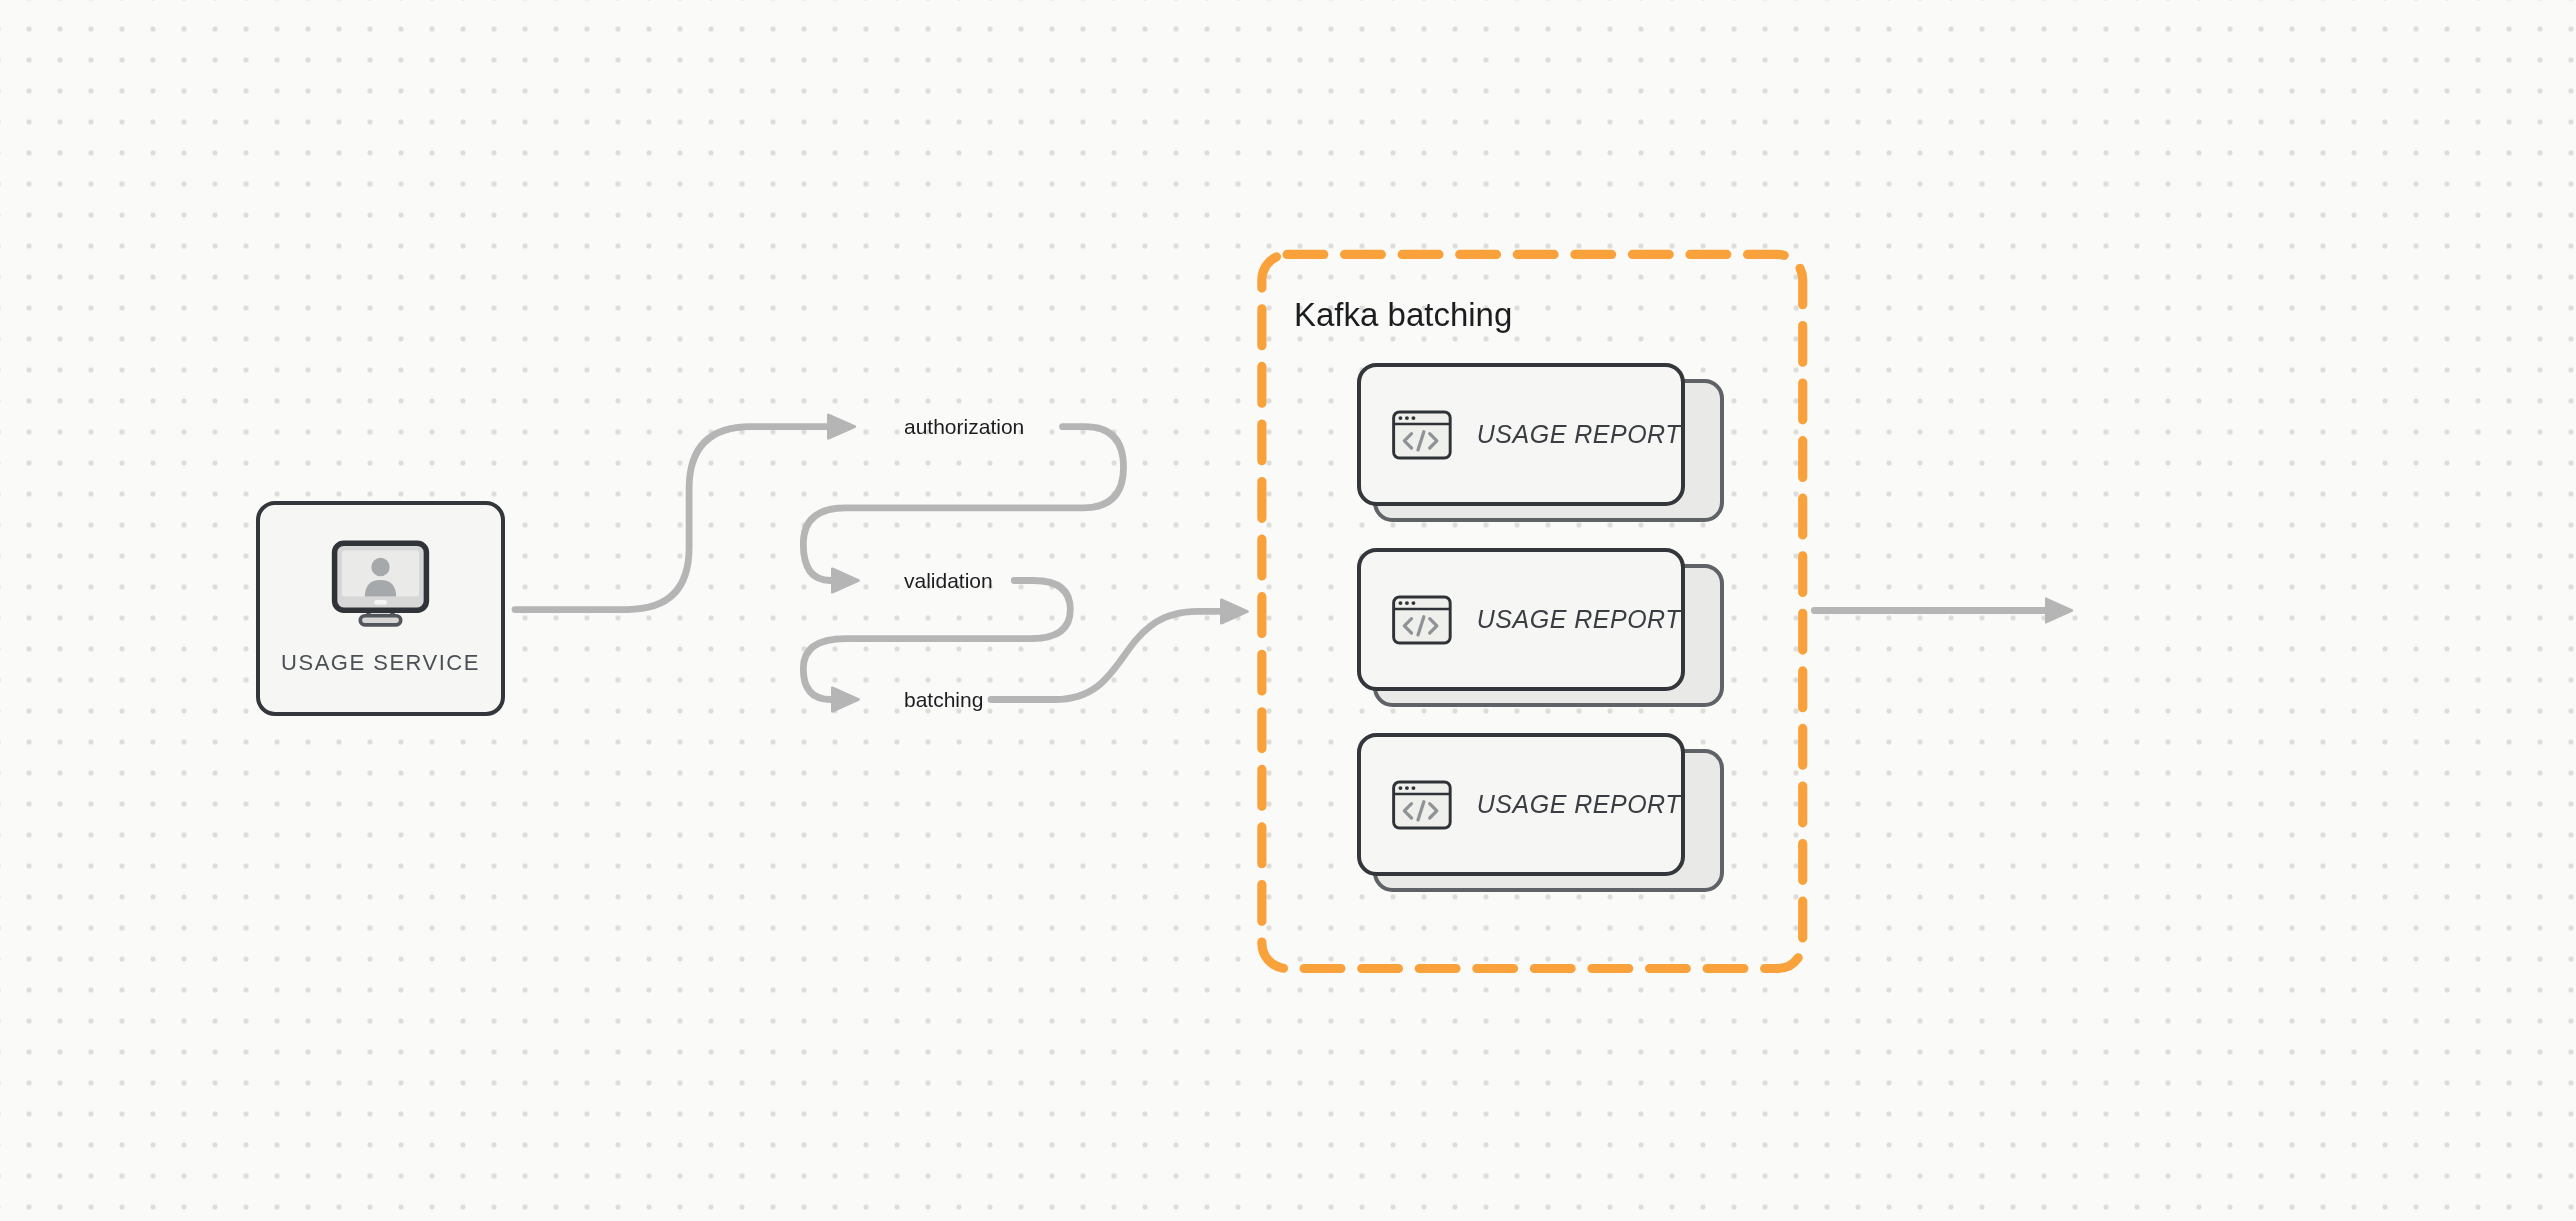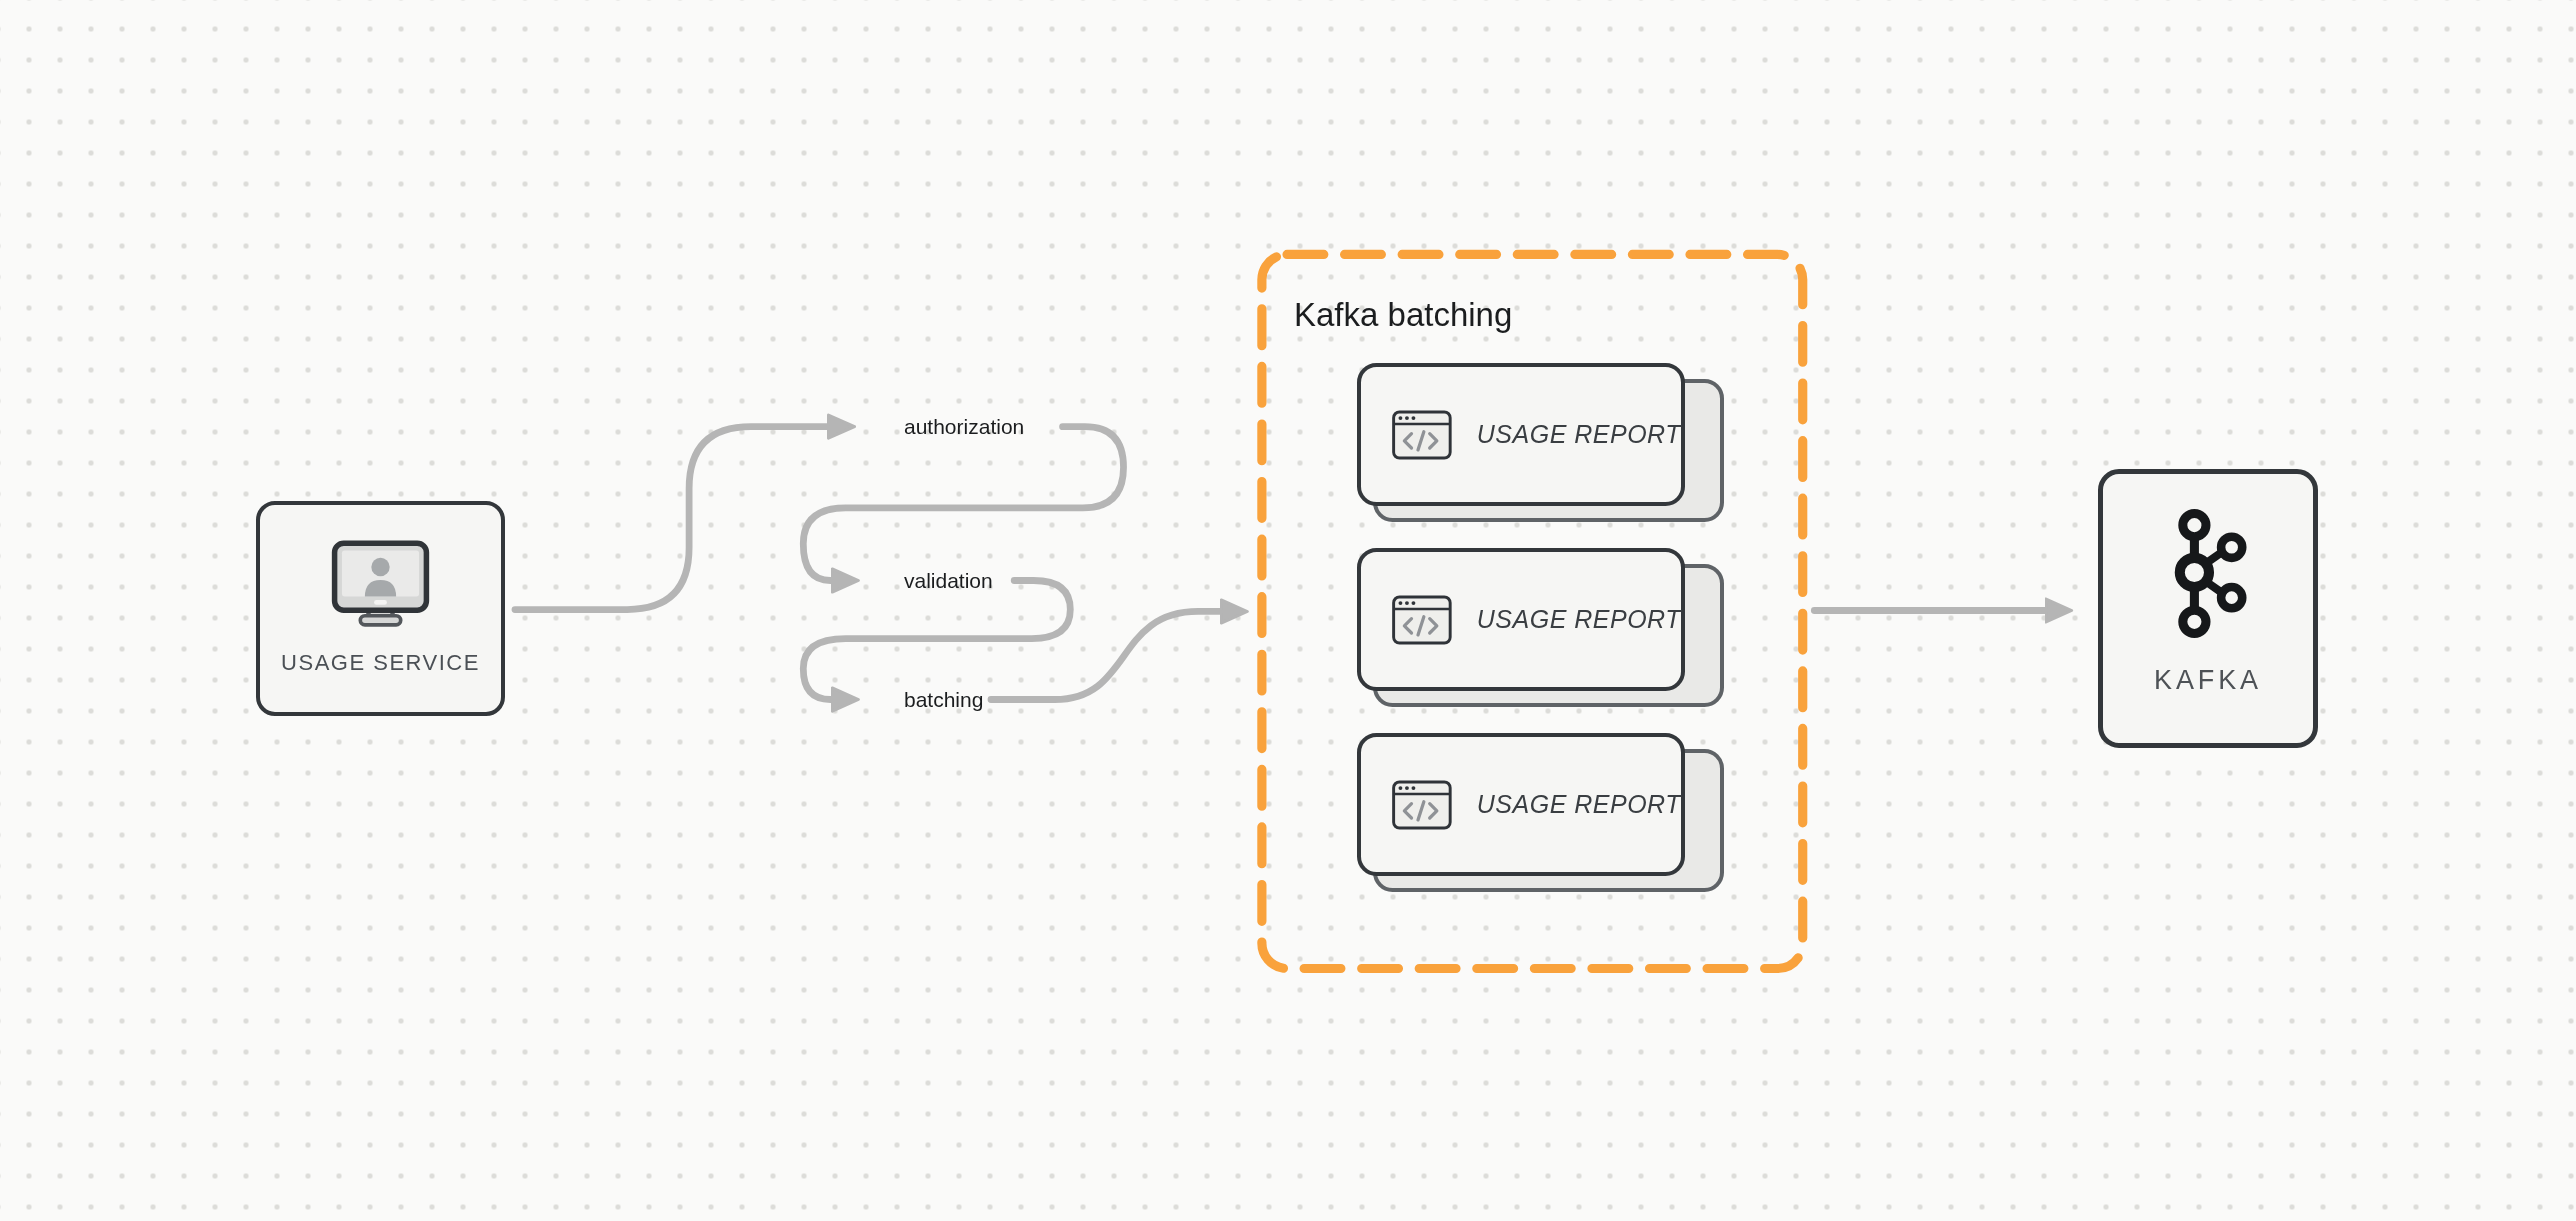--- a/index.html
+++ b/index.html
@@ -150,29 +150,15 @@
         <circle cx="23" cy="12" r="3" fill="#2f3338"></circle>
         <circle cx="33" cy="12" r="3" fill="#2f3338"></circle>
         <polyline points="30,36 19,47 30,58" fill="none" stroke="#8f9296" stroke-width="5" stroke-linecap="round" stroke-linejoin="round"></polyline>
         <polyline points="58,36 69,47 58,58" fill="none" stroke="#8f9296" stroke-width="5" stroke-linecap="round" stroke-linejoin="round"></polyline>
         <line x1="49" y1="33" x2="40" y2="61" stroke="#8f9296" stroke-width="5" stroke-linecap="round"></line>
       </svg>
       <span class="card-label">USAGE REPORT</span>
     </div>
   </div>
 
-  <div class="node node-kafka">
-    <svg class="icon" width="79" height="137" viewBox="0 0 78 136">
-      <line x1="25" y1="28" x2="25" y2="54" stroke="#16181a" stroke-width="9"></line>
-      <line x1="25" y1="76" x2="25" y2="104" stroke="#16181a" stroke-width="9"></line>
-      <line x1="35" y1="57" x2="55" y2="43" stroke="#16181a" stroke-width="8"></line>
-      <line x1="35" y1="73" x2="55" y2="87" stroke="#16181a" stroke-width="8"></line>
-      <circle cx="25" cy="18" r="11.5" fill="none" stroke="#16181a" stroke-width="9"></circle>
-      <circle cx="25" cy="65" r="14.5" fill="none" stroke="#16181a" stroke-width="10"></circle>
-      <circle cx="25" cy="114" r="11.5" fill="none" stroke="#16181a" stroke-width="9"></circle>
-      <circle cx="62" cy="40" r="10.5" fill="none" stroke="#16181a" stroke-width="8.5"></circle>
-      <circle cx="62" cy="90" r="10.5" fill="none" stroke="#16181a" stroke-width="8.5"></circle>
-    </svg>
-    <div class="node-label">KAFKA</div>
-  </div>
 
 </div>
 
 
 </body></html>

